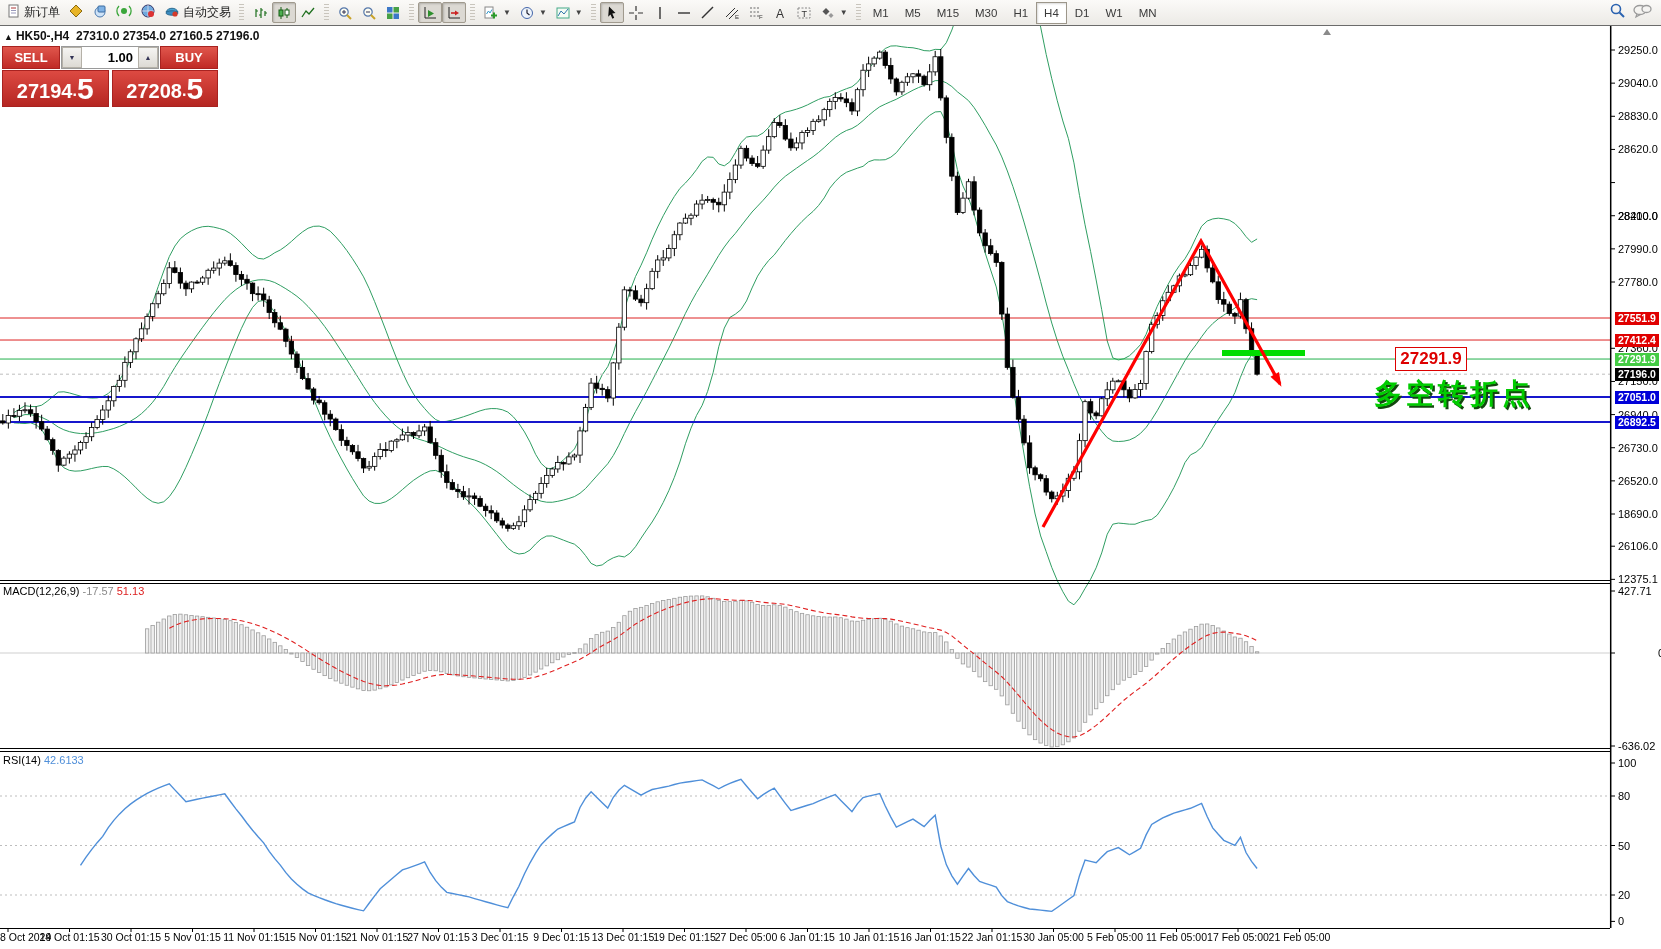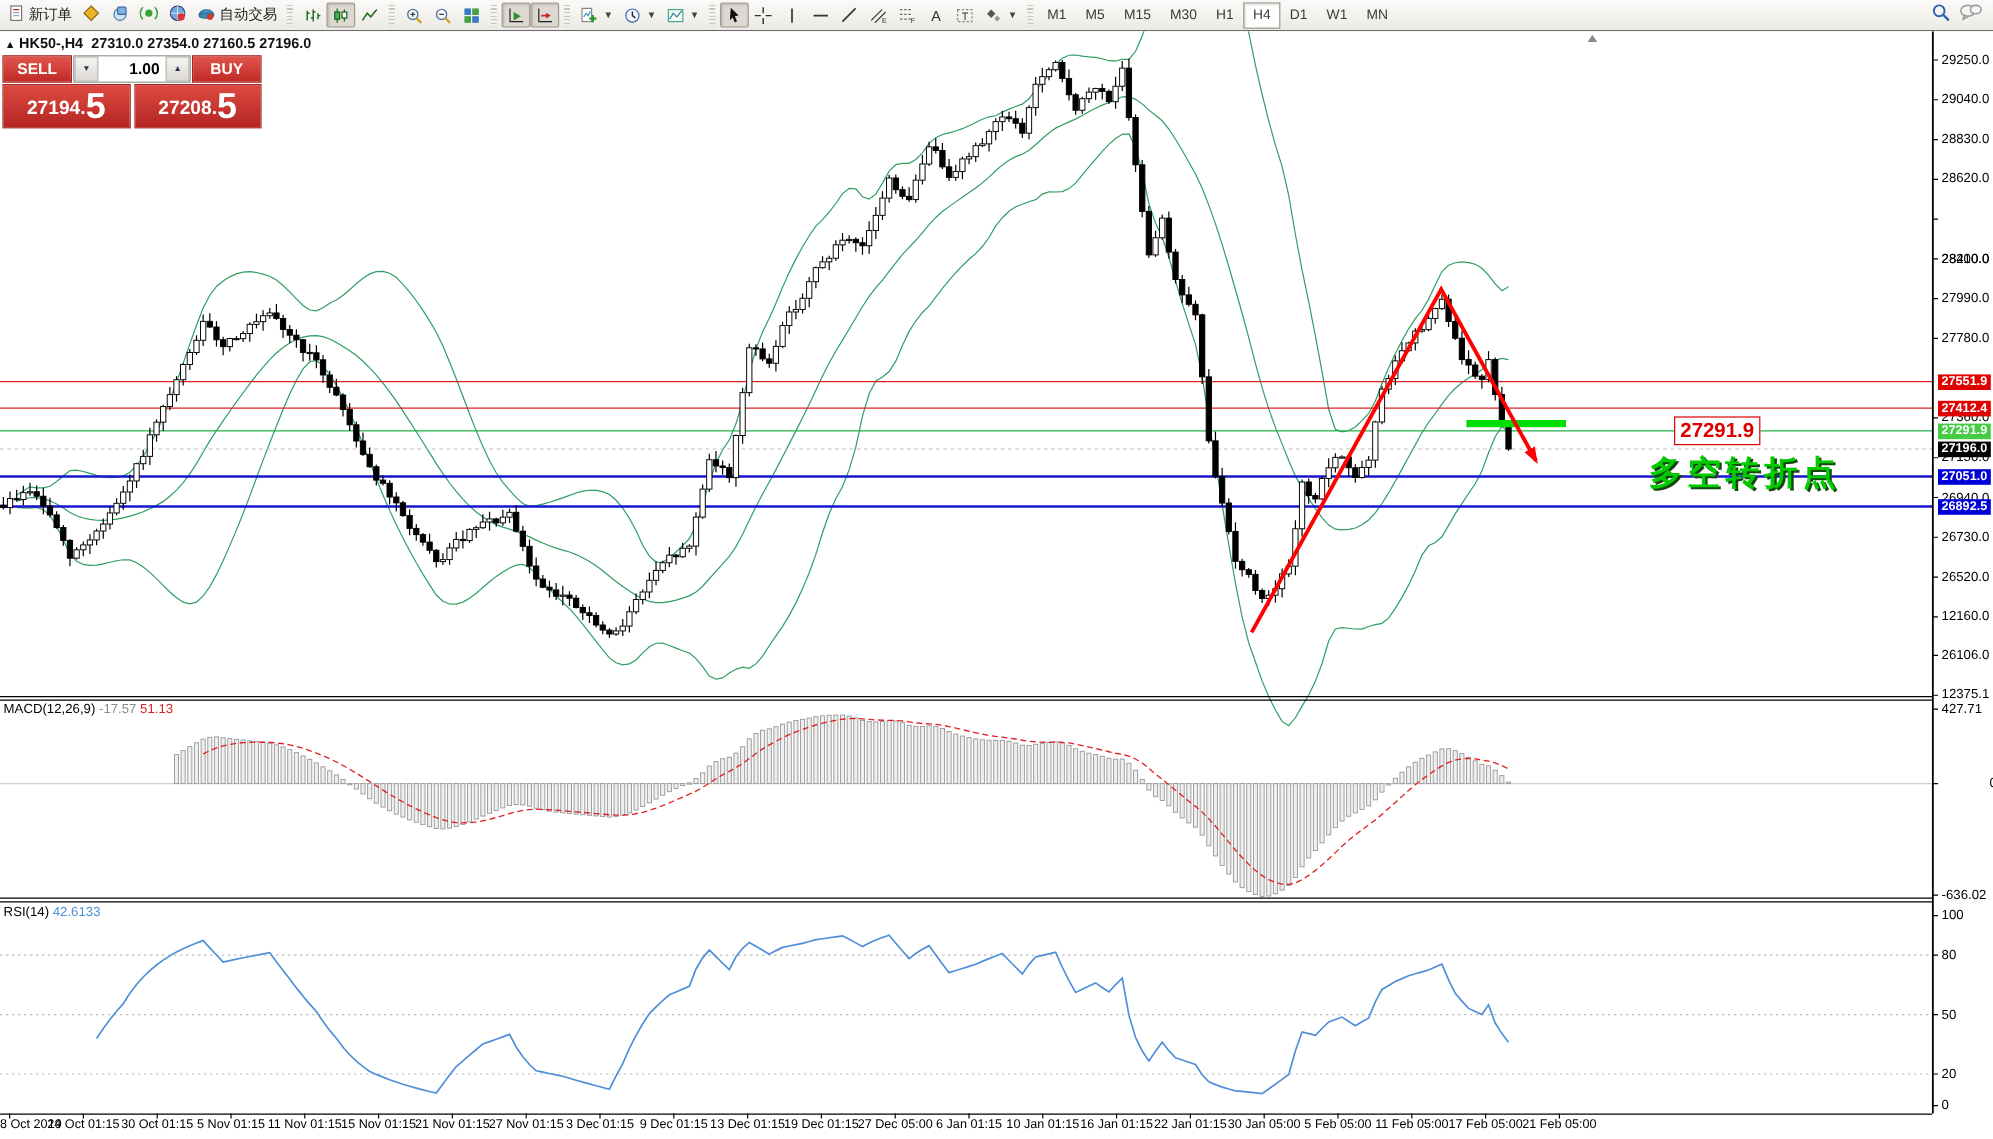--- a/index.html
+++ b/index.html
@@ -29,21 +29,21 @@
   .ind-label{position:absolute;font-size:11px;color:#000;white-space:nowrap;z-index:5;}
   
   #trade-widget{position:absolute;top:20px;left:2px;width:216px;z-index:6;font-weight:bold;}
   .tw-row1{display:flex;height:23px;}
   .tw-btn{width:58px;background:linear-gradient(#e0564c,#c02a26);color:#fff;font-size:13px;display:flex;align-items:center;justify-content:center;border:1px solid #a82220;box-sizing:border-box;}
   .tw-spin{flex:1;display:flex;margin:0 1px;border:1px solid #9a9a9a;background:#fff;box-sizing:border-box;}
   .tw-spin-btn{width:20px;background:linear-gradient(#f5f4f2,#dddad4);border:1px solid #b5b1a8;font-size:7px;color:#335;display:flex;align-items:center;justify-content:center;box-sizing:border-box;}
   .tw-vol{flex:1;display:flex;align-items:center;justify-content:flex-end;padding-right:5px;font-size:13px;color:#000;}
   .tw-row2{display:flex;height:37px;margin-top:1px;gap:3px;}
   .tw-price{flex:1;background:linear-gradient(#dd4a42,#b52622);color:#fff;display:flex;align-items:flex-end;justify-content:center;padding-bottom:2px;border:1px solid #a82220;box-sizing:border-box;}
-  .tw-price .main{font-size:16px;line-height:26px;}
+  .tw-price .main{font-size:20px;line-height:26px;}
   .tw-price .dot{font-size:16px;line-height:26px;}
   .tw-price .big{font-size:30px;line-height:30px;}
   
   #price-tag-box{position:absolute;left:1395px;top:321px;width:70px;height:22px;border:1px solid #dd0000;background:#fff;
     color:#dd0000;font-size:17px;font-weight:bold;text-align:center;line-height:22px;z-index:6;}
   #cn-note{position:absolute;left:1374px;top:349px;font-size:28px;font-weight:bold;color:#00cc00;
     text-shadow:2px 2px 0 #14470f;letter-spacing:4px;z-index:6;white-space:nowrap;}
 </style>
 </head>
 <body>
@@ -1043,21 +1043,21 @@
       <div class="tick-label" style="top: 117.432px;">28620.0</div>
       <div class="tick-label" style="top: 150.576px; margin-top: 33px;">28410.0</div>
       <div class="tick-label" style="top: 183.72px;">28200.0</div>
       <div class="tick-label" style="top: 216.864px;">27990.0</div>
       <div class="tick-label" style="top: 250.008px;">27780.0</div>
       <div class="tick-label" style="top: 316.295px;">27360.0</div>
       <div class="tick-label" style="top: 349.439px;">27150.0</div>
       <div class="tick-label" style="top: 382.583px;">26940.0</div>
       <div class="tick-label" style="top: 415.727px;">26730.0</div>
       <div class="tick-label" style="top: 448.871px;">26520.0</div>
-      <div class="tick-label" style="top: 482.015px;">12160.0</div>
+      <div class="tick-label" style="top: 482.015px;">18690.0</div>
       <div class="tick-label" style="top: 514.212px;">26106.0</div>
       <div class="tick-label" style="top: 547.356px;">12375.1</div>
       <div class="price-flag" style="top: 285.508px; background: rgb(224, 0, 0);">27551.9</div>
       <div class="price-flag" style="top: 307.525px; background: rgb(224, 0, 0);">27412.4</div>
       <div class="price-flag" style="top: 326.544px; background: rgb(68, 204, 68);">27291.9</div>
       <div class="price-flag" style="top: 341.679px; background: rgb(0, 0, 0);">27196.0</div>
       <div class="price-flag" style="top: 364.564px; background: rgb(0, 0, 216);">27051.0</div>
       <div class="price-flag" style="top: 389.58px; background: rgb(0, 0, 216);">26892.5</div>
       <div class="tick-label" style="top: 559px;">427.71</div>
       <div class="tick-label" style="top: 621px; padding-left: 40px;">0.00</div>

